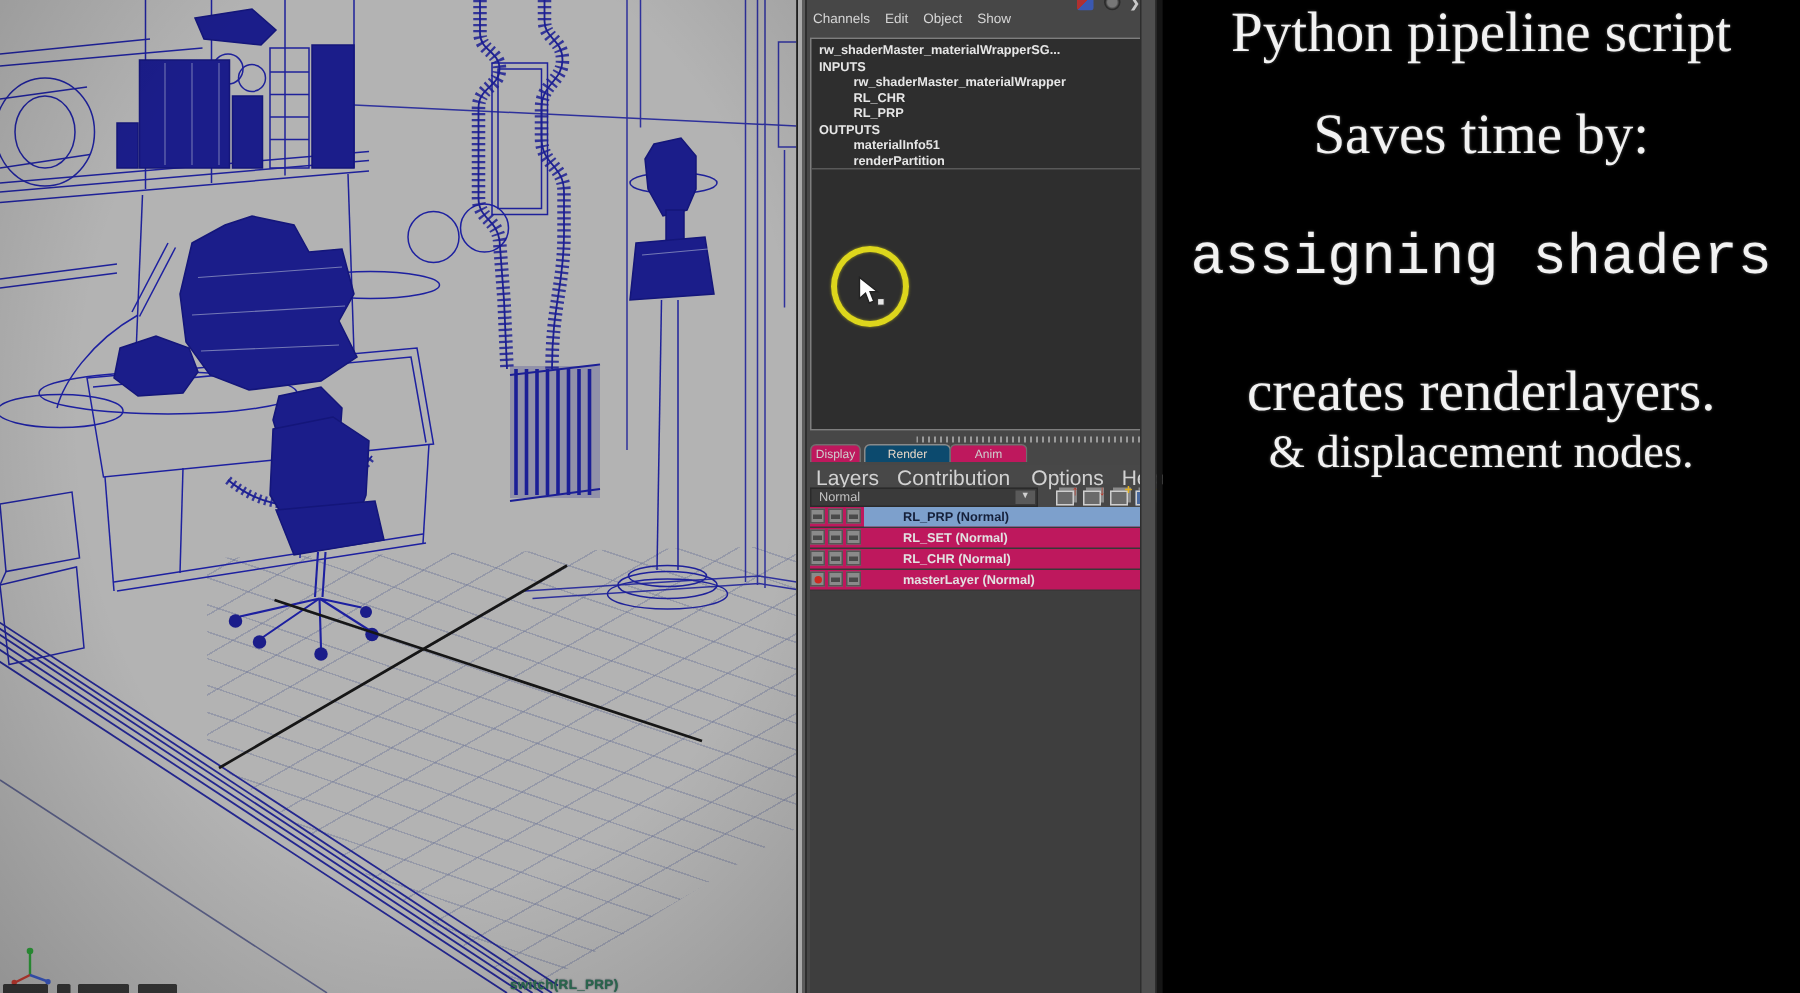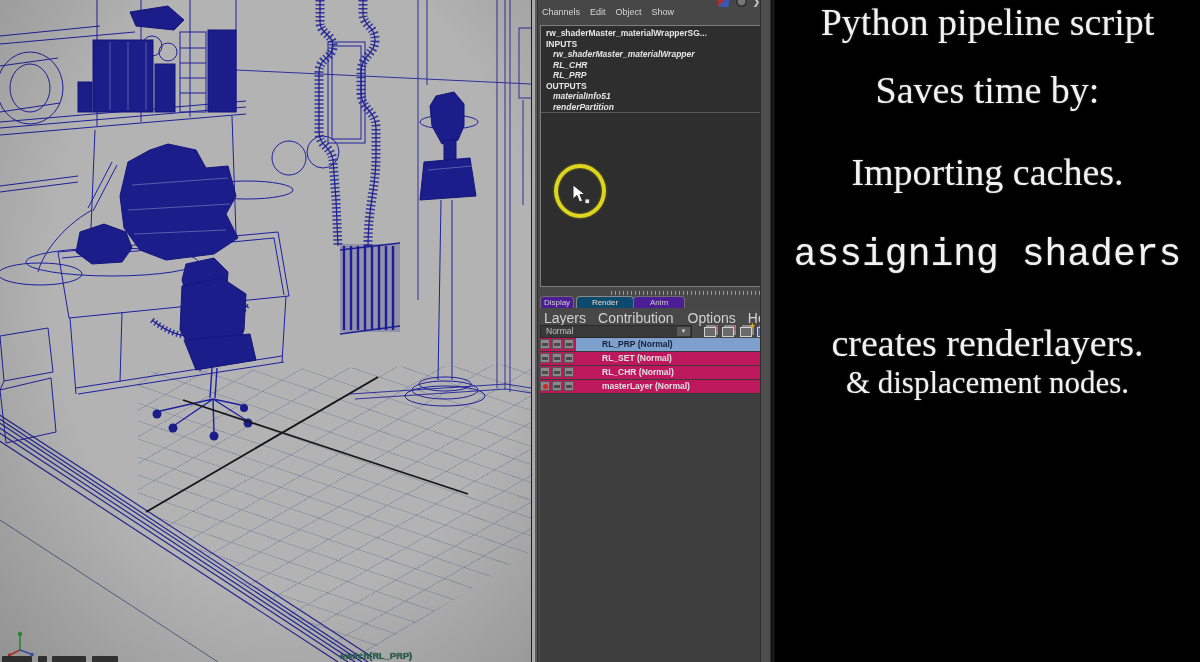--- a/index.html
+++ b/index.html
@@ -32,28 +32,28 @@
   .top-icons{position:absolute;top:0;height:7px;overflow:hidden;}
   .ti{position:absolute;top:-4px;width:11px;height:11px;border-radius:2px;}
   .ti1{left:187px;background:linear-gradient(135deg,#b03030 0 50%,#3a58b0 50% 100%);}
   .ti2{left:205px;background:radial-gradient(circle,#777 0 40%,#2c2c2c 60%);border-radius:50%;}
   .ti3{left:221px;color:#c9c9c9;font-size:10px;background:none;}
   .cb-box{position:absolute;left:9px;top:25px;width:221px;height:262px;background:#2e2e2e;
     border:1px solid #7e7e7e;box-sizing:border-box;}
   .cb-sep{position:absolute;left:0;right:0;top:86px;height:1px;background:#595959;}
   .cb-list{padding-top:2px;font-size:8.5px;font-weight:bold;color:#e6e6e6;line-height:10.5px;}
   .cb-list div{padding-left:5px;white-space:nowrap;overflow:hidden;}
-  .cb-list div.ind{padding-left:12px;font-style:italic;}
+  .cb-list div.ind{padding-left:28px;}
   .highlight-circle{position:absolute;left:13px;top:138px;width:44px;height:46px;border-radius:50%;
     border:4px solid #ddd61c;box-shadow:0 0 2px rgba(221,214,28,.6), inset 0 0 2px rgba(221,214,28,.6);}
   .cursor-wrap{position:absolute;left:31px;top:158px;}
   .drag-dots{position:absolute;left:80px;top:291px;width:150px;height:4px;
     background:repeating-linear-gradient(90deg,#9a9a9a 0 1px,transparent 1px 4px);}
   .tab{position:absolute;top:296px;height:12px;font-size:8px;color:#cfcfcf;text-align:center;
-    line-height:12px;background:#4c1d95;border:1px solid #6e6e6e;border-bottom:none;
+    line-height:12px;background:#be185d;border:1px solid #6e6e6e;border-bottom:none;
     border-radius:4px 4px 0 0;box-sizing:border-box;cursor:default;}
   .tab.t1{left:9px;width:34px;}
   .tab.t2{left:45px;width:58px;background:#0c4a6e;border-color:#8a8a8a;color:#e8d8c8;}
   .tab.t3{left:102px;width:52px;}
   .le-menu{position:absolute;left:9px;top:310px;width:221px;height:13px;display:flex;align-items:flex-start;
     font-size:14px;color:#d2d2d2;background:#484848;}
   .le-menu span{cursor:default;}
   .lm1{margin-left:4px;} .lm2{margin-left:12px;} .lm3{margin-left:14px;} .lm4{margin-left:12px;}
   .combo{position:absolute;left:9px;top:325px;width:152px;height:13px;background:#3a3a3a;
     border:1px solid #2a2a2a;box-sizing:border-box;color:#c3c3c3;font-size:8.5px;line-height:11px;
@@ -390,21 +390,20 @@
     </div>
     <div class="layers-empty"></div>
 
     <div class="gutter"></div>
     <div class="panel-edge"></div>
   </div>
 
   <div class="caption">
     <div class="cap-line sz-large">Python pipeline script</div>
     <div class="cap-line sz-large g1">Saves time by:</div>
-    <div class="cap-line sz-large g2">Importing caches.</div>
     <div class="cap-line sz-large g3">assigning shaders</div>
     <div class="cap-line sz-large g4">creates renderlayers.</div>
     <div class="cap-line sz-medium">&amp; displacement nodes.</div>
   </div>
 
   <div class="vignette" style="position:absolute;left:0;top:0;width:531px;height:662px;pointer-events:none;
        background:radial-gradient(ellipse at 55% 42%, rgba(0,0,0,0) 58%, rgba(0,0,0,.18) 100%);"></div>
 </div>
 
 </body></html>

